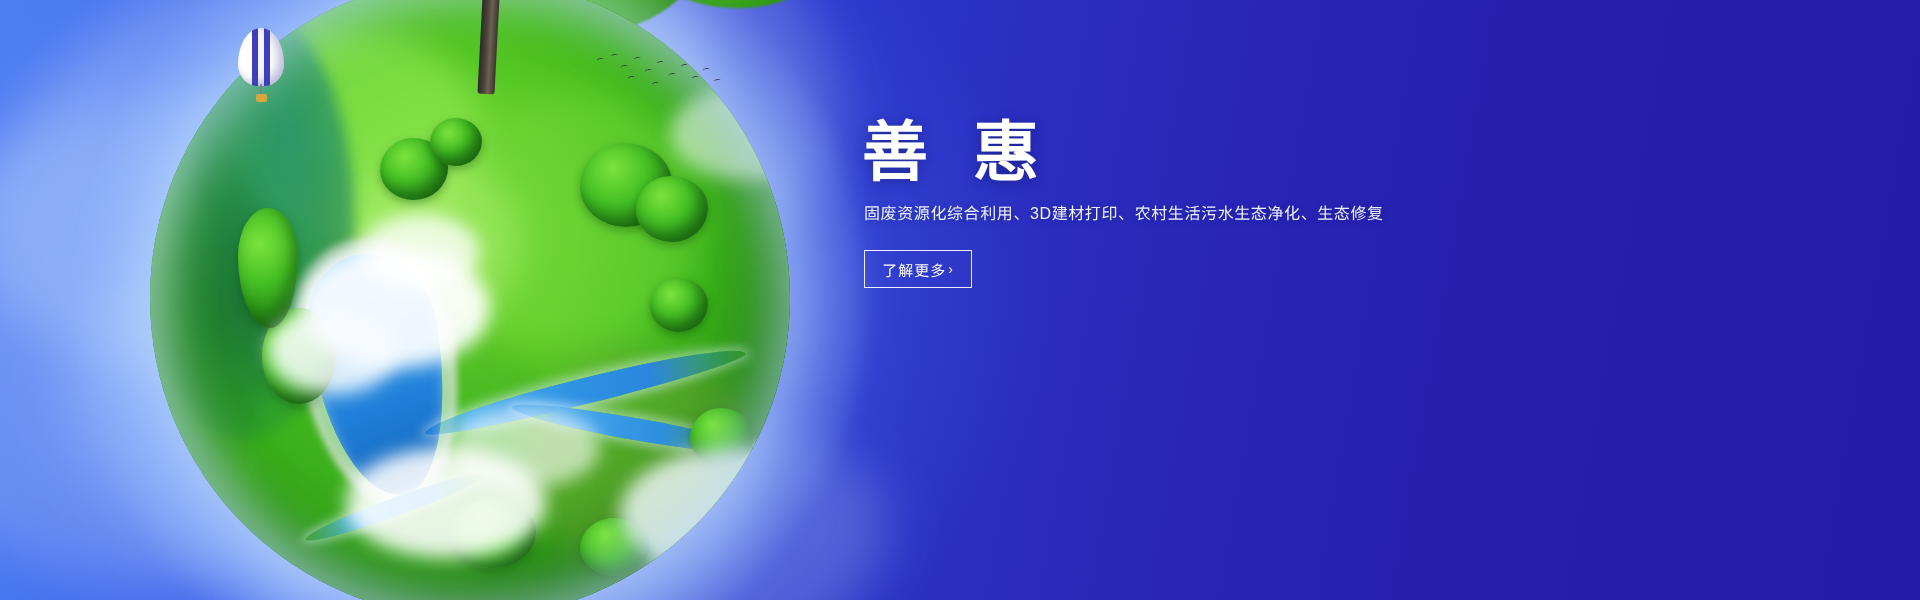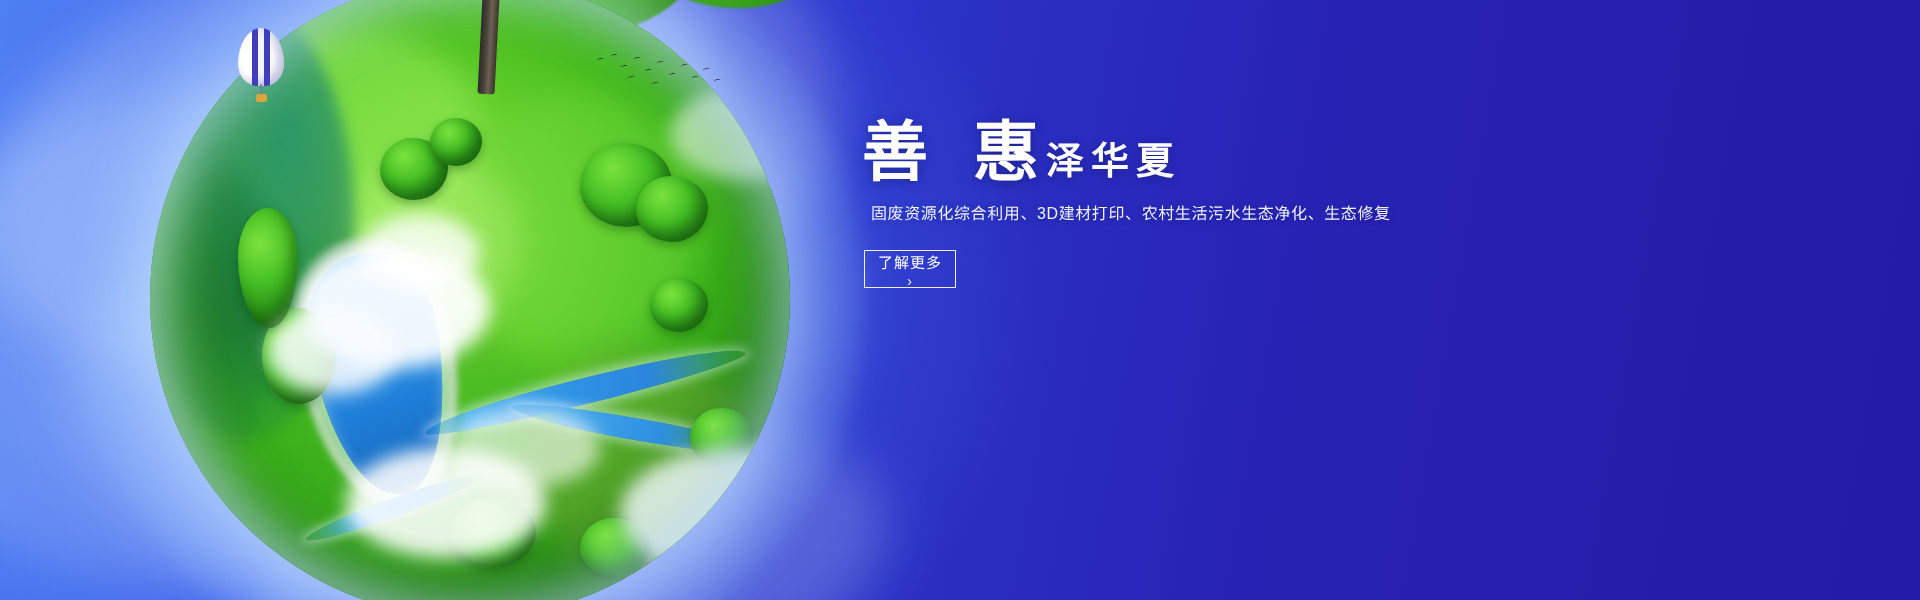--- a/index.html
+++ b/index.html
@@ -212,31 +212,31 @@
   }
   .hl-gap{width:44px;}
 
   .subtitle{
     font-size:26px;letter-spacing:7px;font-weight:400;color:#fff;
     margin:8px 0 20px 2px;white-space:nowrap;
     text-shadow:0 1px 8px rgba(10,20,90,.35);
   }
   .desc{
     font-size:16px;letter-spacing:.6px;color:#eef2ff;font-weight:400;
-    margin:0 0 26px 9px;white-space:nowrap;
+    margin:0 0 26px 2px;white-space:nowrap;
     text-shadow:0 1px 6px rgba(10,20,90,.35);
   }
   .cta{
     display:inline-flex;align-items:center;justify-content:center;gap:2px;
-    width:92px;height:38px;margin-left:2px;
+    width:108px;height:38px;margin-left:2px;
     border:1px solid rgba(255,255,255,.92);
     background:transparent;color:#fff;
     font-size:15px;letter-spacing:1px;cursor:pointer;
     font-family:"Liberation Sans","DejaVu Sans",sans-serif;
-    padding:0 8px;box-sizing:border-box;flex-direction:column;
+    padding:0 8px;box-sizing:border-box;
   }
   .cta .chev{font-size:14px;line-height:1;opacity:.95;}
 </style>
 </head>
 <body>
 
 <div class="banner">
 
   <div class="sky-wisp w1"></div>
   <div class="sky-wisp w2"></div>
@@ -313,21 +313,20 @@
     <div class="bird" style="left:33px;top:24px"></div>
     <div class="bird" style="left:57px;top:30px"></div>
   </div>
 
   <div class="copy">
 
     <div class="headline">
       <span class="hl-big">善</span>
       <span class="hl-gap"></span>
       <span class="hl-big">惠</span>
-      <span class="hl-small">泽华夏</span>
     </div>
 
     <div class="desc">固废资源化综合利用、3D建材打印、农村生活污水生态净化、生态修复</div>
 
     <button class="cta">
       <span>了解更多</span>
       <span class="chev">›</span>
     </button>
 
   </div>

